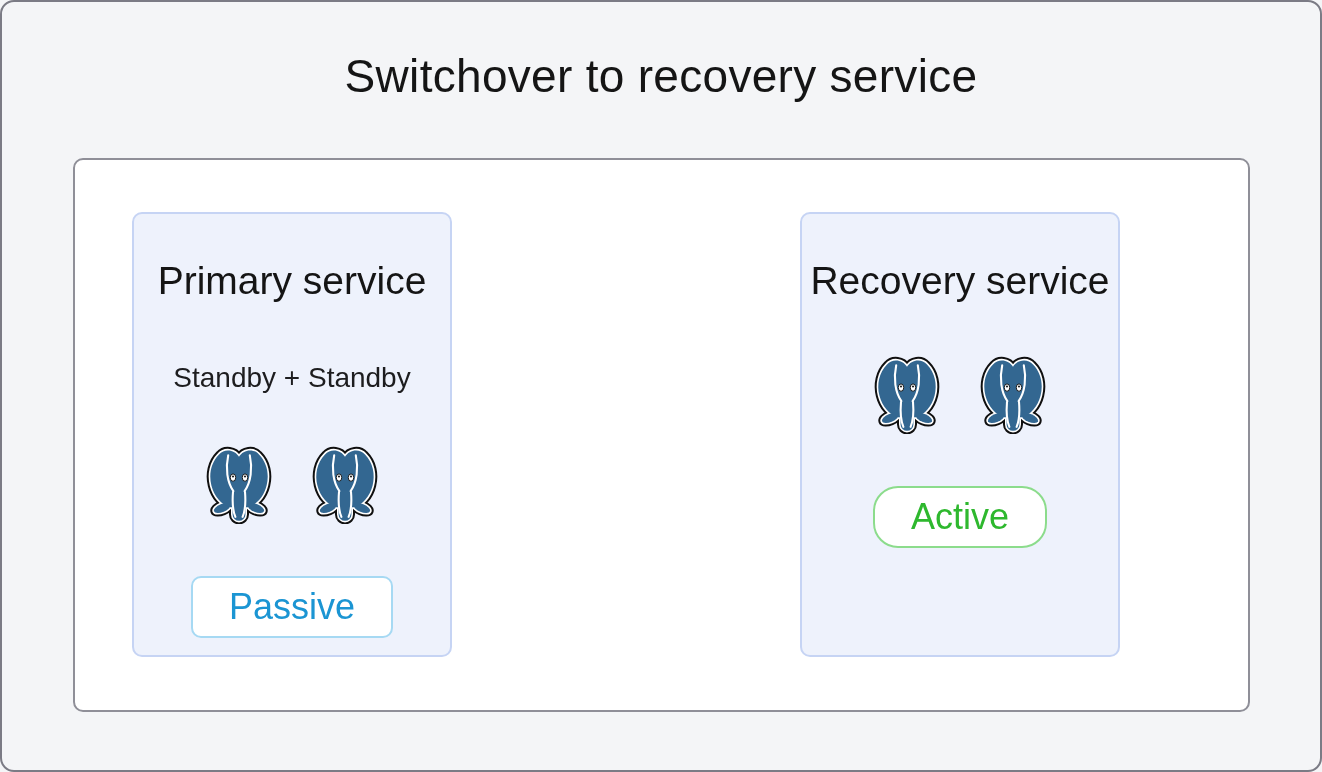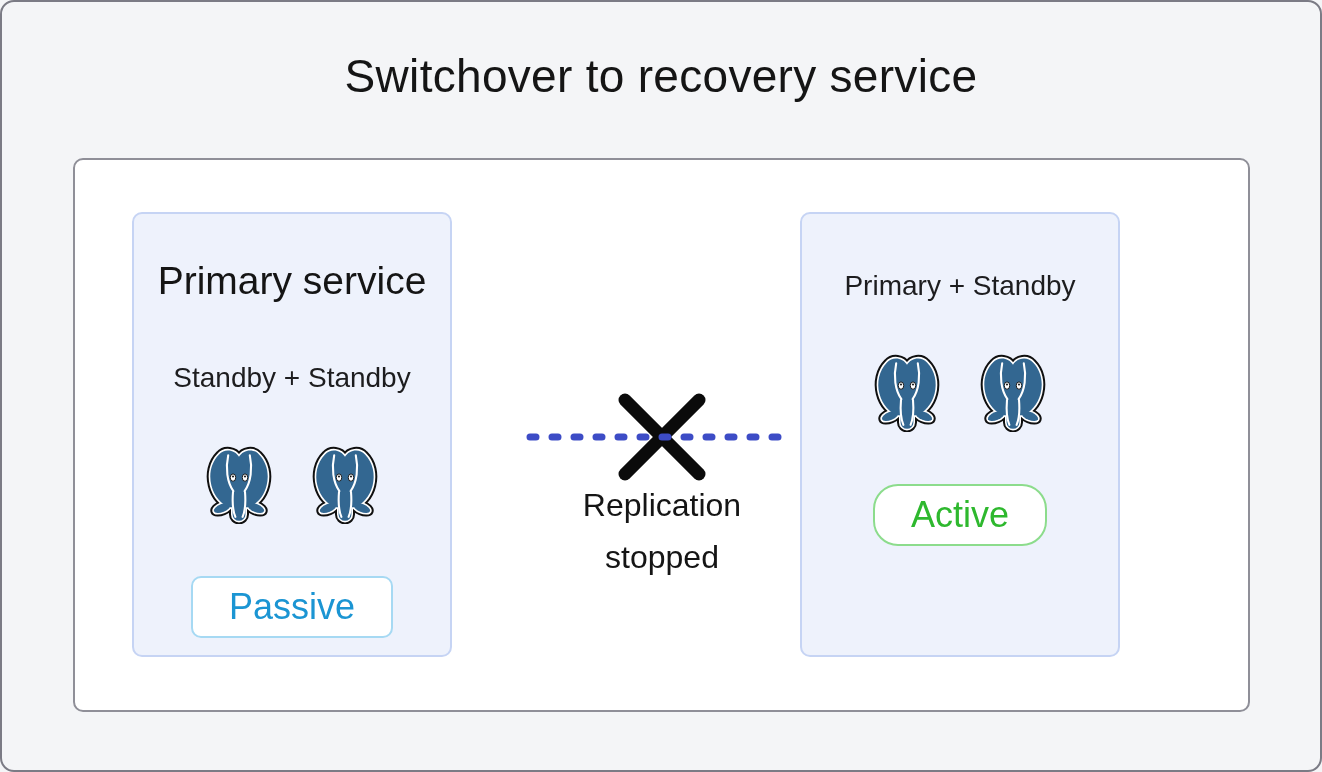--- a/index.html
+++ b/index.html
@@ -156,36 +156,23 @@
       <svg class="pg-icon" viewBox="0 0 100 100">
           <use href="#pg-elephant" xlink:href="#pg-elephant"></use>
         </svg>
       <svg class="pg-icon" viewBox="0 0 100 100">
           <use href="#pg-elephant" xlink:href="#pg-elephant"></use>
         </svg>
     </div>
     <div class="status-badge status-badge--passive">Passive</div>
   </div>
 
-  <div class="middle-zone">
-    <svg class="break-svg" viewBox="0 0 278 550">
-      <g stroke="#0b0b0b" stroke-width="13" stroke-linecap="round">
-        <line x1="102" y1="240" x2="176" y2="314"></line>
-        <line x1="176" y1="240" x2="102" y2="314"></line>
-      </g>
-      <line x1="7" y1="277" x2="270" y2="277" stroke="var(--line-blue, #3d4cc6)" stroke-width="7" stroke-dasharray="6 16" stroke-linecap="round"></line>
-    </svg>
-    <div class="replication-label">
-      <span>Replication</span>
-      <span>stopped</span>
-    </div>
-  </div>
 
   <div class="service-card service-card--recovery">
-    <div class="card-topology">Primary + Standby</div>
+    <div class="card-title">Recovery service</div>
     <div class="icon-row">
       <svg class="pg-icon" viewBox="0 0 100 100">
           <use href="#pg-elephant" xlink:href="#pg-elephant"></use>
         </svg>
       <svg class="pg-icon" viewBox="0 0 100 100">
           <use href="#pg-elephant" xlink:href="#pg-elephant"></use>
         </svg>
     </div>
     <div class="status-badge status-badge--active">Active</div>
   </div>

